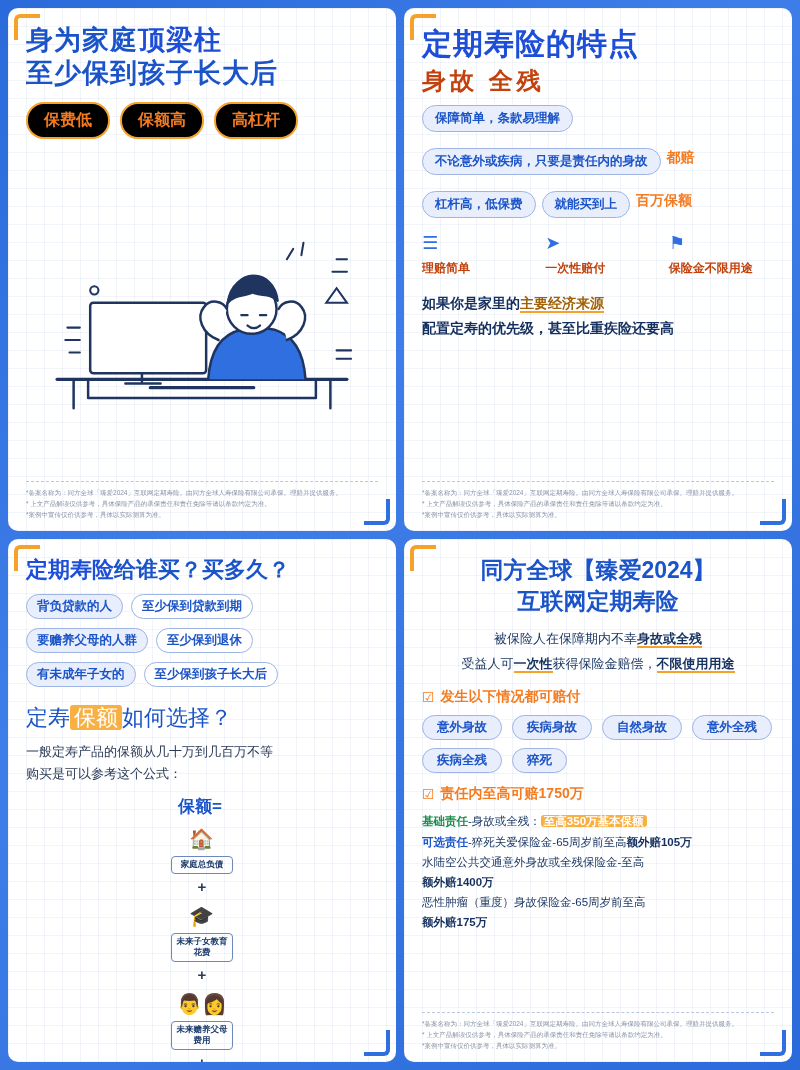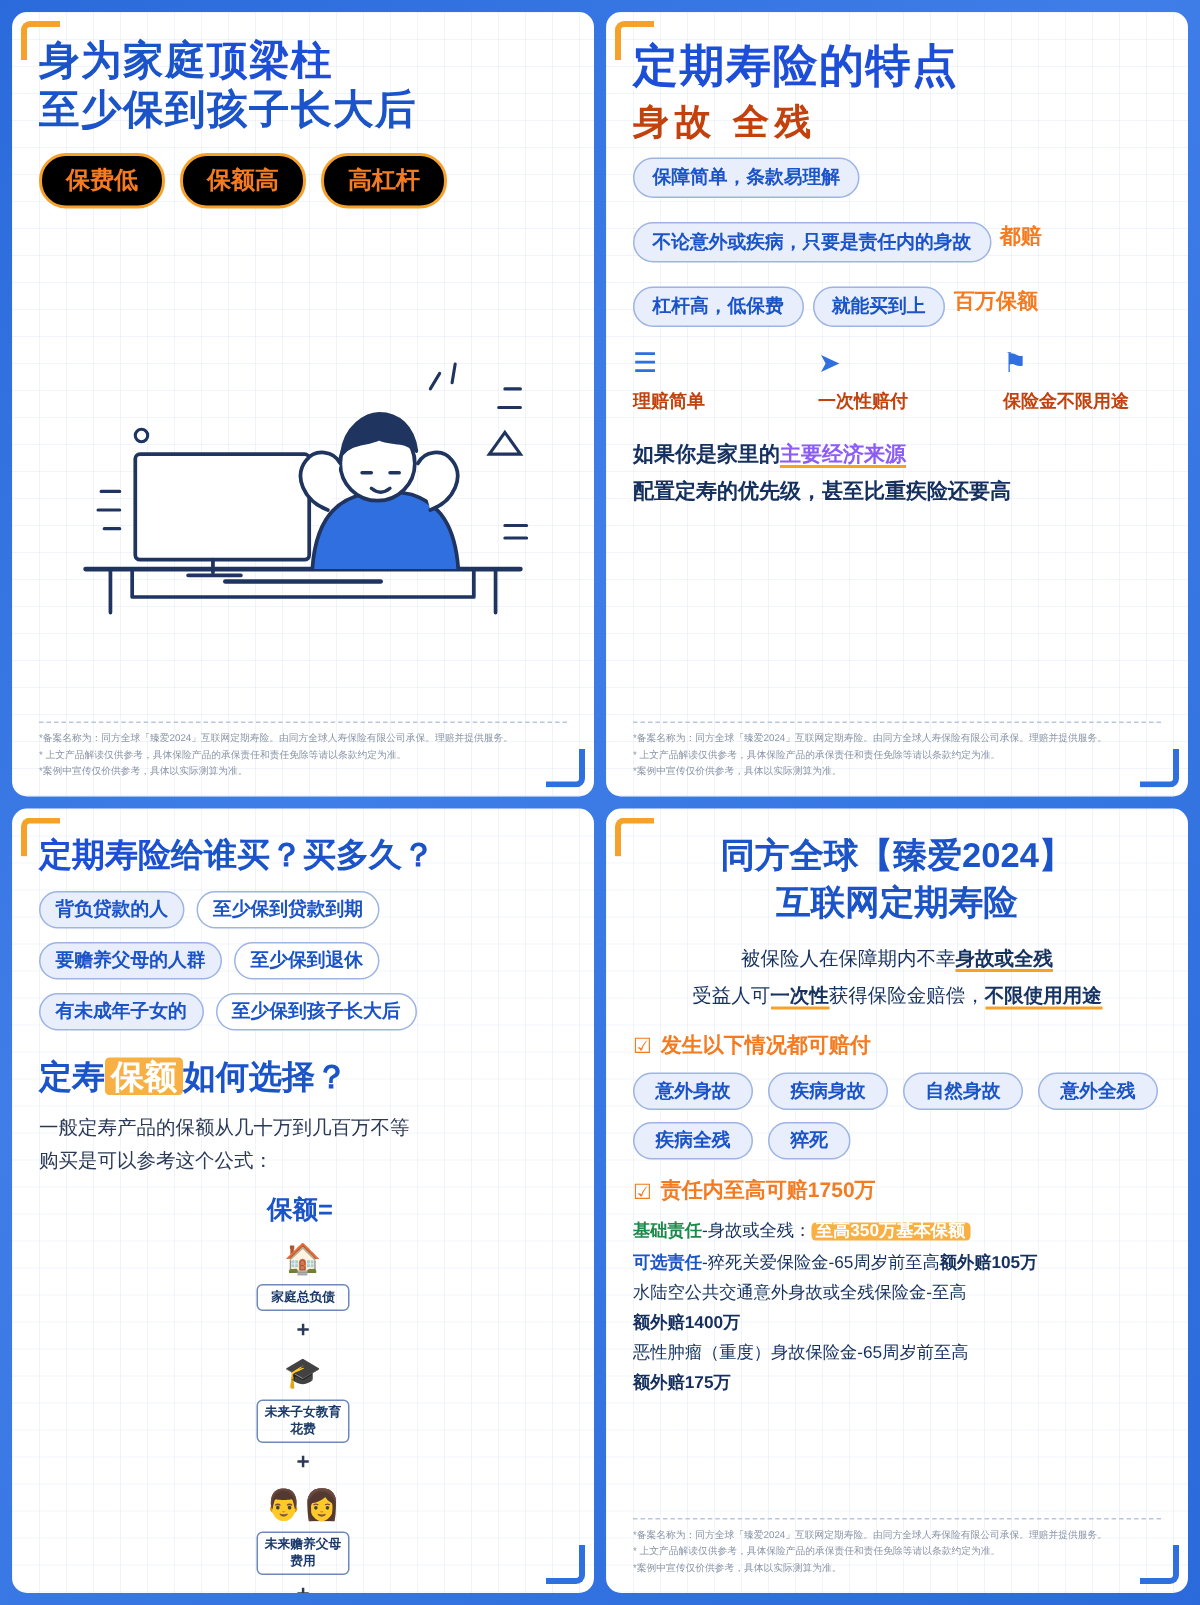--- a/index.html
+++ b/index.html
@@ -70,34 +70,34 @@
     border-radius:14px; padding:4px 12px; font-size:12.5px; font-weight:bold;
     margin-top:8px;
   }
   .rowline{ display:flex; align-items:center; gap:6px; margin-top:8px; flex-wrap:wrap;}
   .strong-or{ color:#f47b20; font-weight:bold; font-size:14px;}
   .icons3{ display:flex; gap:18px; margin-top:14px; }
   .ic{ width:33%; }
   .ic .gl{ font-size:18px; color:#2f6fe0; }
   .ic .lb{ font-size:12px; color:#c2410c; margin-top:6px; font-weight:bold;}
   .note2{ font-size:14px; color:#15305e; font-weight:bold; line-height:1.8; margin-top:14px;}
-  .u-or{ color:#8b5cf6; border-bottom:2px solid #f6a12a;margin-top:32px; }
+  .u-or{ color:#a16207; border-bottom:2px solid #f6a12a;margin-top:32px; }
 
   
   h3.t3{ font-size:22px; font-weight:bold; color:#1b54c8;}
   .pair{ display:flex; align-items:center; gap:8px; margin-top:9px;}
   .tagb{
     background:#e8eefb; border:1.5px solid #9db4e4; color:#1b54c8;
     border-radius:13px; padding:3px 10px; font-size:12.5px; font-weight:bold; white-space:nowrap;
   }
   .tagw{
     background:#fff; border:1.5px solid #9db4e4; color:#1b54c8;
     border-radius:13px; padding:3px 10px; font-size:12.5px; font-weight:bold; white-space:nowrap;
   }
-  h3.t3b{ font-size:22px; font-weight:bold; color:#1b54c8; margin-top:16px;}
+  h3.t3b{ font-size:22px; font-weight:normal; color:#1b54c8; margin-top:16px;}
   .p3{ font-size:13px; color:#2b3a56; line-height:1.7; margin-top:8px;}
   .formula{ display:flex; align-items:center; gap:4px; margin-top:10px;flex-direction:column;}
   .formula .lbl{ font-size:17px; font-weight:bold; color:#1b54c8; margin-right:4px;}
   .fitem{ width:62px; text-align:center;}
   .fbox{
     height:34px; display:flex; align-items:center; justify-content:center;
     font-size:20px; color:#2f6fe0;
   }
   .fcap{
     border:1.5px solid #6d88bb; border-radius:4px; font-size:8.5px; color:#1b3a6b;

